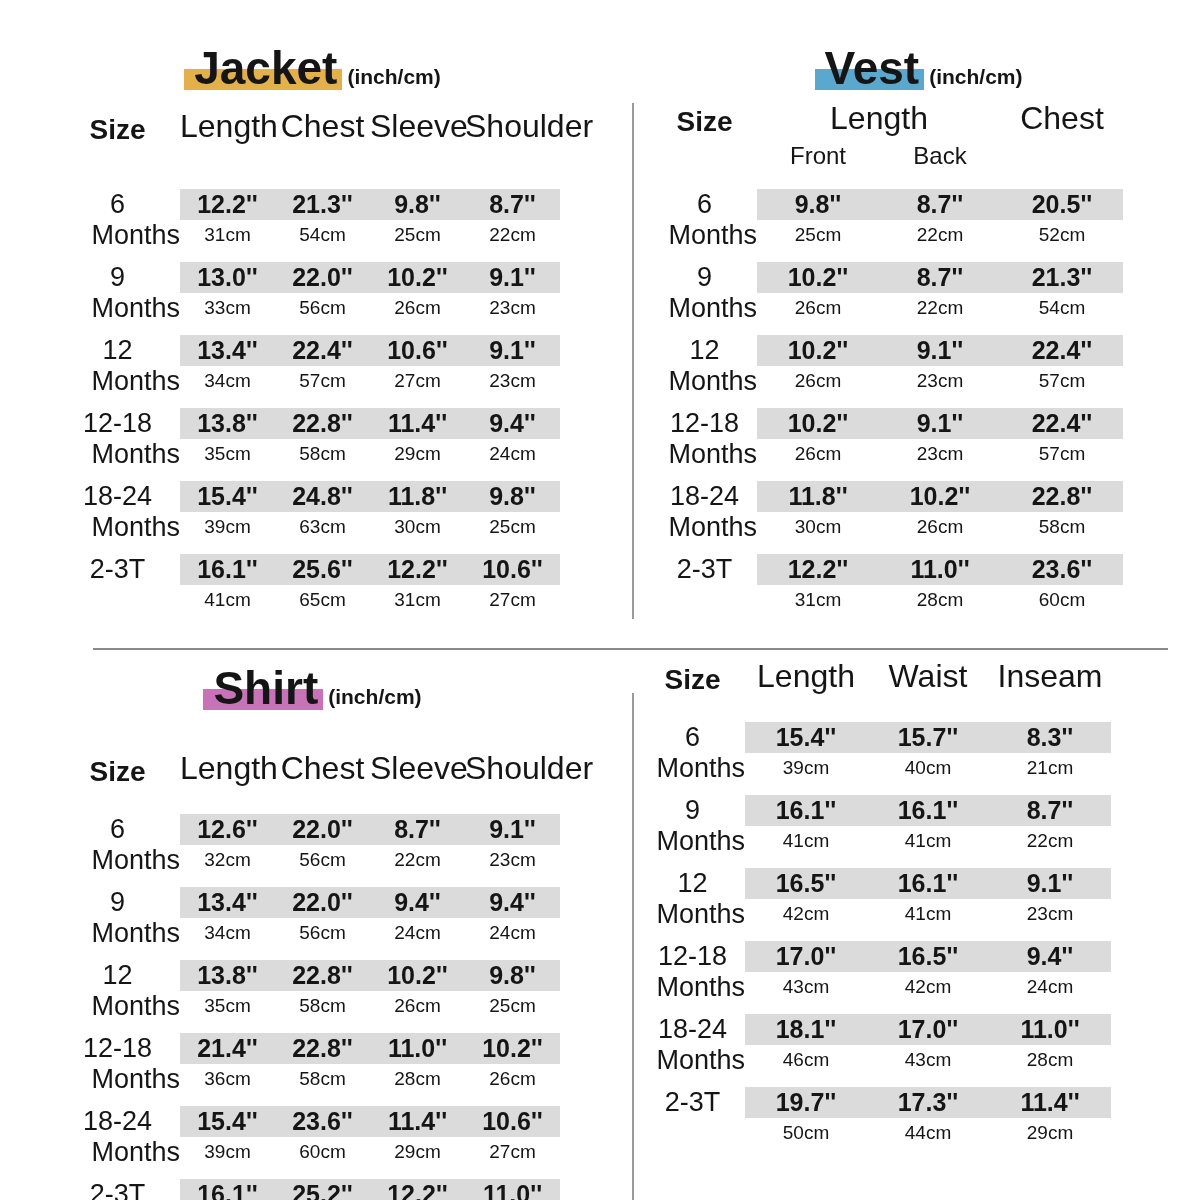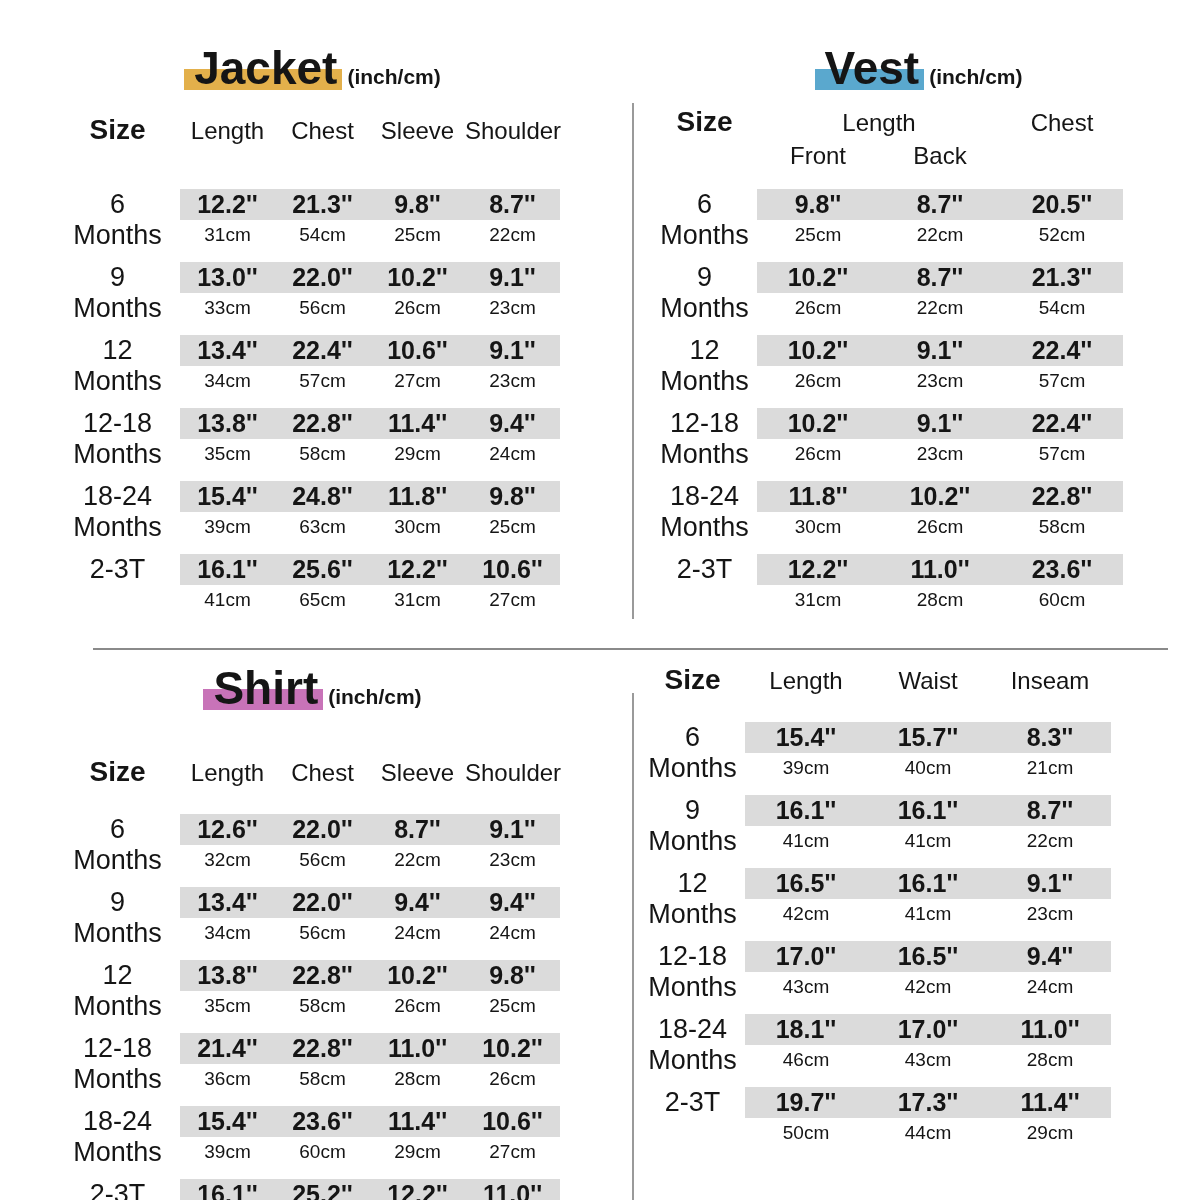--- a/index.html
+++ b/index.html
@@ -26,34 +26,34 @@
   .unit { position: relative; z-index: 1; font-weight: bold; font-size: 21px; margin-left: 10px; }
 
   .left-geom  { padding-left: 55px; }
   .right-geom { padding-left: 5px; }
 
   .thead-line { display: grid; align-items: end; }
   .thead-single { height: 48px; }
   .thead-l1 { height: 40px; }
   .thead-l2 { height: 34px; align-items: center; }
   .size-h { font-weight: bold; font-size: 28px; text-align: center; padding-bottom: 1px; }
-  .col-h  { font-size: 24px; text-align: center; padding-bottom: 2px; }
+  .col-h  { font-size: 32px; text-align: center; padding-bottom: 2px; }
   .sub-h  { font-size: 24px; text-align: center; }
 
   #q0 .rows { margin-top: 42px; }
   #q1 .rows { margin-top: 16px; }
   #q2 .rows, #q3 .rows { margin-top: 25px; }
 
   .trow { margin-bottom: 12px; }
   .grid-line { display: grid; align-items: center; }
   .inch-line { height: 31px; }
   .cm-line   { height: 30px; }
   .cell { text-align: center; }
   .size-cell  { font-size: 27px; line-height: 31px; }
-  .size-cell2 { font-size: 27px; line-height: 30px; }
+  .size-cell2 { font-size: 27px; line-height: 30px; text-align: right; }
   .inch-cell { font-weight: bold; font-size: 25px; background: var(--band, #DBDBDB); height: 31px; line-height: 31px; }
   .cm-cell { font-size: 19px; }
 
   .vline { position: absolute; width: 2px; background: var(--divider, #9A9A9A); }
   .vline-top    { left: 632px; top: 62px;  height: 516px; }
   .vline-bottom { left: 632px; top: 652px; height: 548px; }
   .hline-mid    { position: absolute; left: 93px;  top: 607px;  width: 1075px; height: 2px; background: var(--middiv, #8A8A8A); }
   .hline-bottom { position: absolute; left: 100px; top: 1197px; width: 462px;  height: 2px; background: var(--botline, #555555); }
 </style>
 </head>

